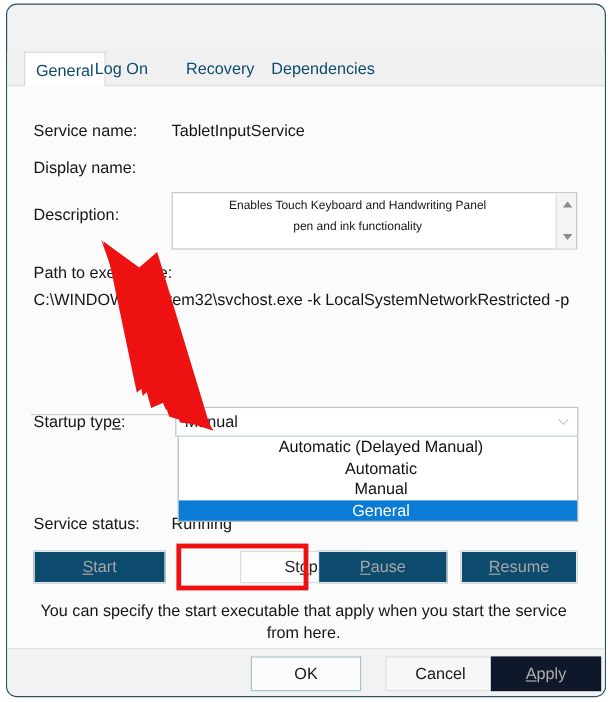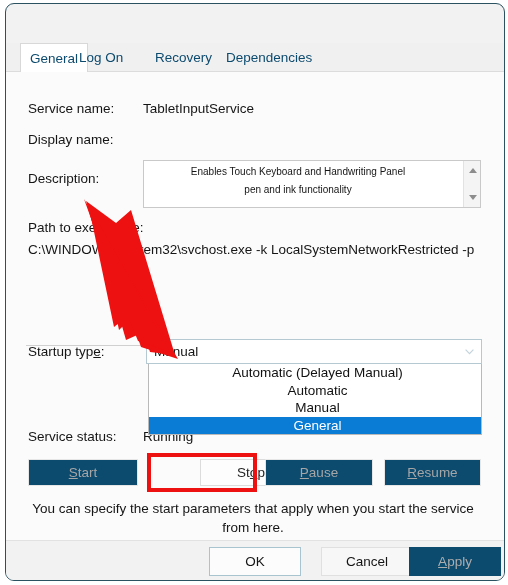--- a/index.html
+++ b/index.html
@@ -321,21 +321,21 @@
     left: 303px;
     width: 92px;
     background: #f7f7f7;
     border: 1px solid #e0e0e0;
     color: #151515;
     margin-left: 12px;
   }
   #apply-button {
     left: 403px;
     width: 92px;
-    background: #0c4a6e;
+    background: #0f172a;
     border: 1px solid transparent;
     color: #adadad;
   }
   .foot-btn .u { text-decoration: underline; }
 
   
   #arrow-annotation {
     position: absolute;
     left: 0; top: 0;
     width: 508px;
@@ -410,21 +410,21 @@
       </div>
     <div class="act-btn" style="left:259px; width:108px;">
         <span><span class="u">P</span>ause</span>
       </div>
     <div class="act-btn" style="left:378px; width:97px;">
         <span><span class="u">R</span>esume</span>
       </div>
 
     <div id="stop-highlight"></div>
 
-    <div id="hint">You can specify the start parameters that apply when you start the service from here.</div>
+    <div id="hint">You can specify the start executable that apply when you start the service from here.</div>
 
     <div class="lbl dim" style="left:22px; top:482px;">Start para<span style="text-decoration:underline;">m</span>eters:</div>
     <div id="startparams-box"></div>
 
   </div>
 
   <div id="footer">
     <div class="foot-btn" id="ok-button">OK</div>
     <div class="foot-btn" id="cancel-button">Cancel</div>
     <div class="foot-btn" id="apply-button">

